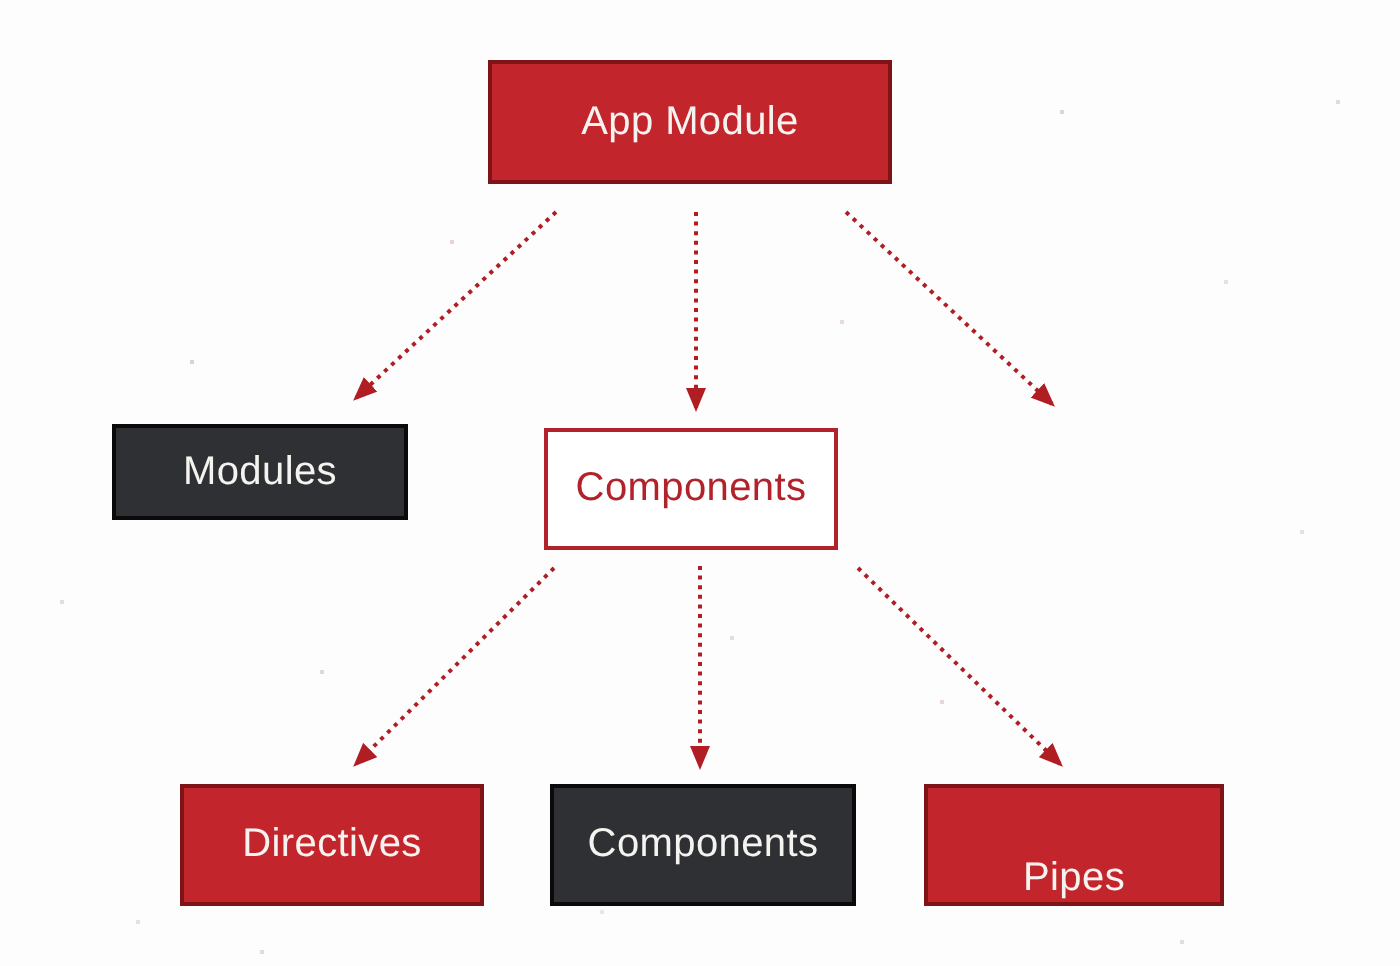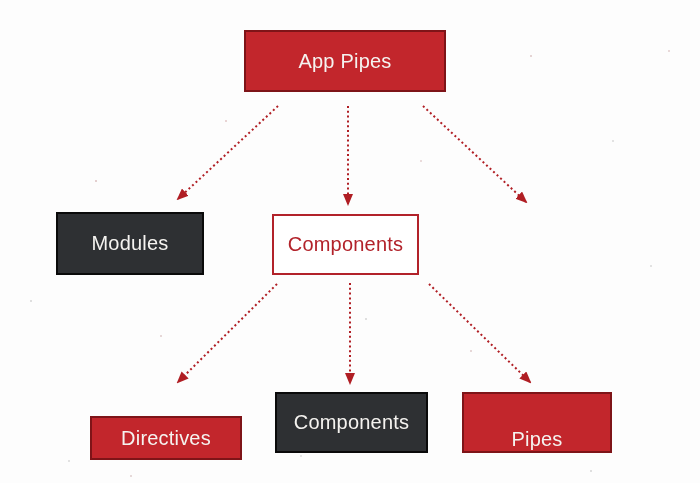--- a/index.html
+++ b/index.html
@@ -94,29 +94,29 @@
     </defs>
   <line x1="278" y1="106" x2="178" y2="199" marker-end="url(#arrowhead)"></line>
       <line x1="348" y1="106" x2="348" y2="204" marker-end="url(#arrowhead)"></line>
       <line x1="423" y1="106" x2="526" y2="202" marker-end="url(#arrowhead)"></line>
       <line x1="277" y1="284" x2="178" y2="382" marker-end="url(#arrowhead)"></line>
       <line x1="350" y1="283" x2="350" y2="383" marker-end="url(#arrowhead)"></line>
       <line x1="429" y1="284" x2="530" y2="382" marker-end="url(#arrowhead)"></line>
     </svg>
   <div class="speckles"></div>
 <div class="node red" style="left: 244px; top: 30px; width: 202px; height: 62px;">
-      <span class="node-label">App Pipes</span>
+      <span class="node-label">App Module</span>
     </div>
-    <div class="node dark" style="left: 56px; top: 212px; width: 148px; height: 63px;">
+    <div class="node dark" style="left: 56px; top: 212px; width: 148px; height: 48px;">
       <span class="node-label">Modules</span>
     </div>
     <div class="node outline" style="left: 272px; top: 214px; width: 147px; height: 61px;">
       <span class="node-label">Components</span>
     </div>
-    <div class="node red" style="left: 90px; top: 392px; width: 152px; height: 44px; margin-top: 24px;">
+    <div class="node red" style="left: 90px; top: 392px; width: 152px; height: 61px;">
       <span class="node-label">Directives</span>
     </div>
     <div class="node dark" style="left: 275px; top: 392px; width: 153px; height: 61px;">
       <span class="node-label">Components</span>
     </div>
     <div class="node red" style="left: 462px; top: 392px; width: 150px; height: 61px; align-items: flex-end;">
       <span class="node-label">Pipes</span>
     </div>
   </div>
 

